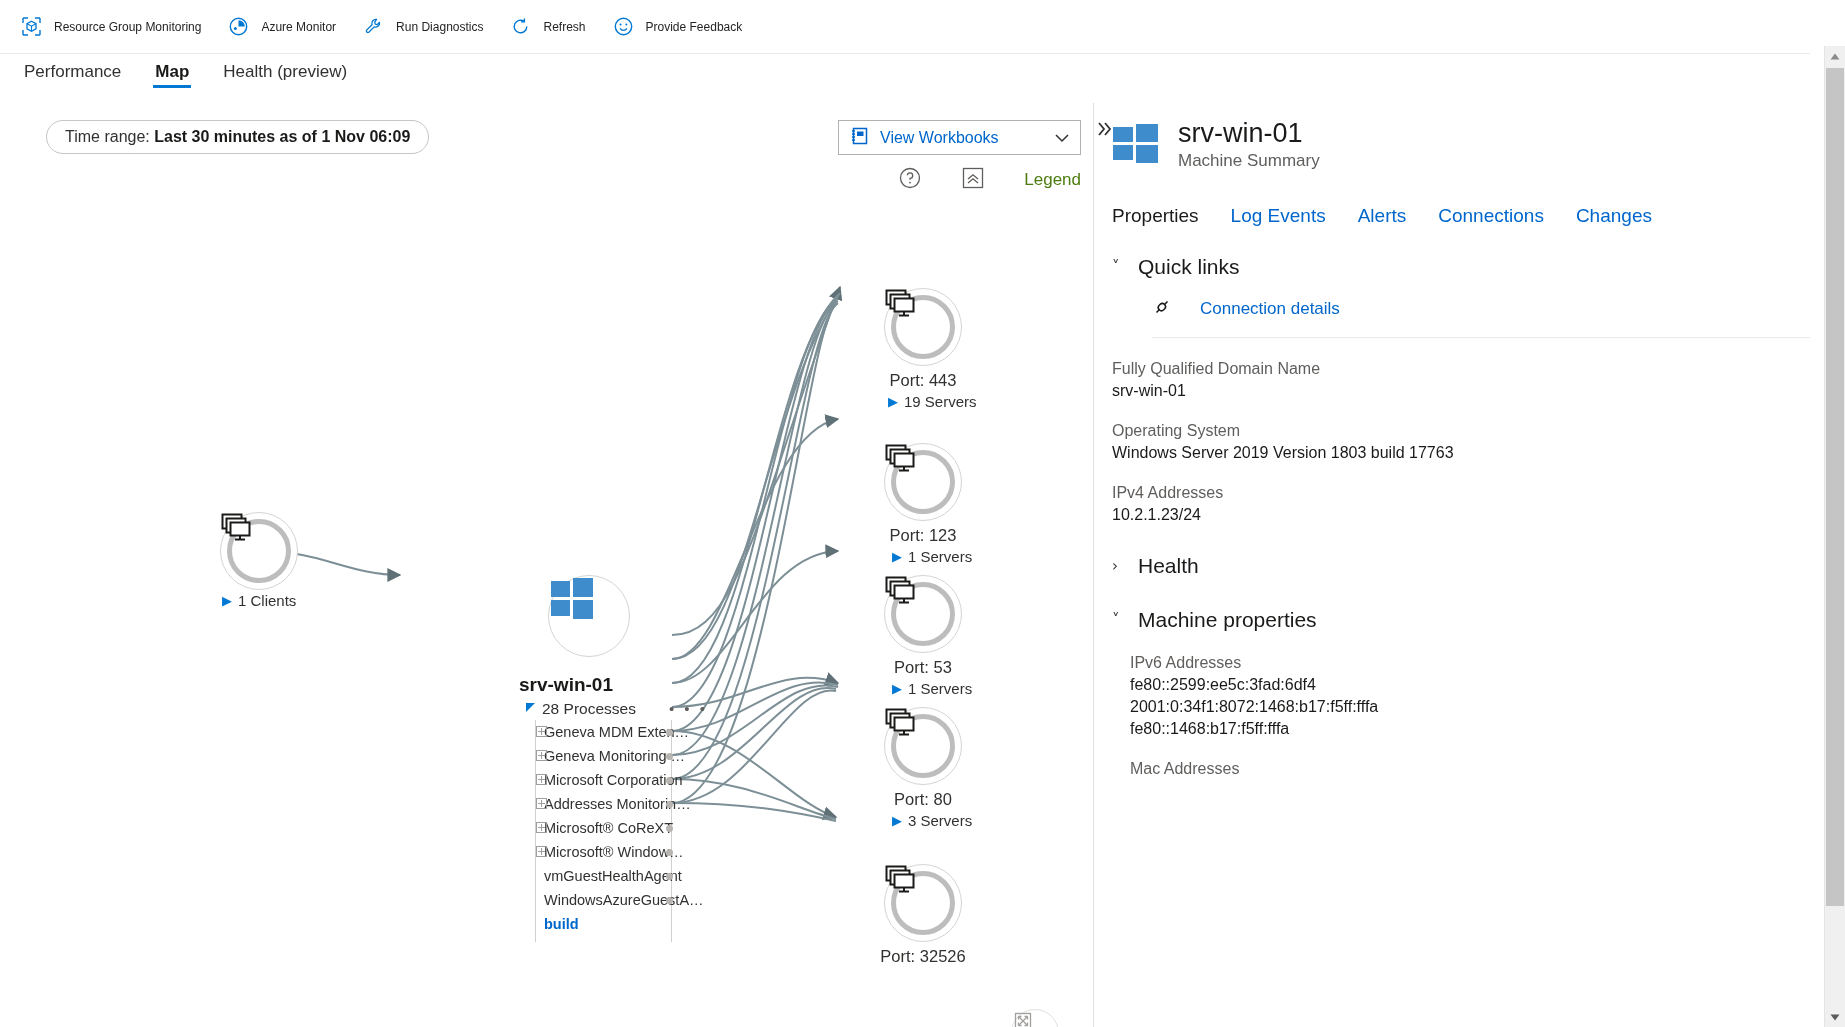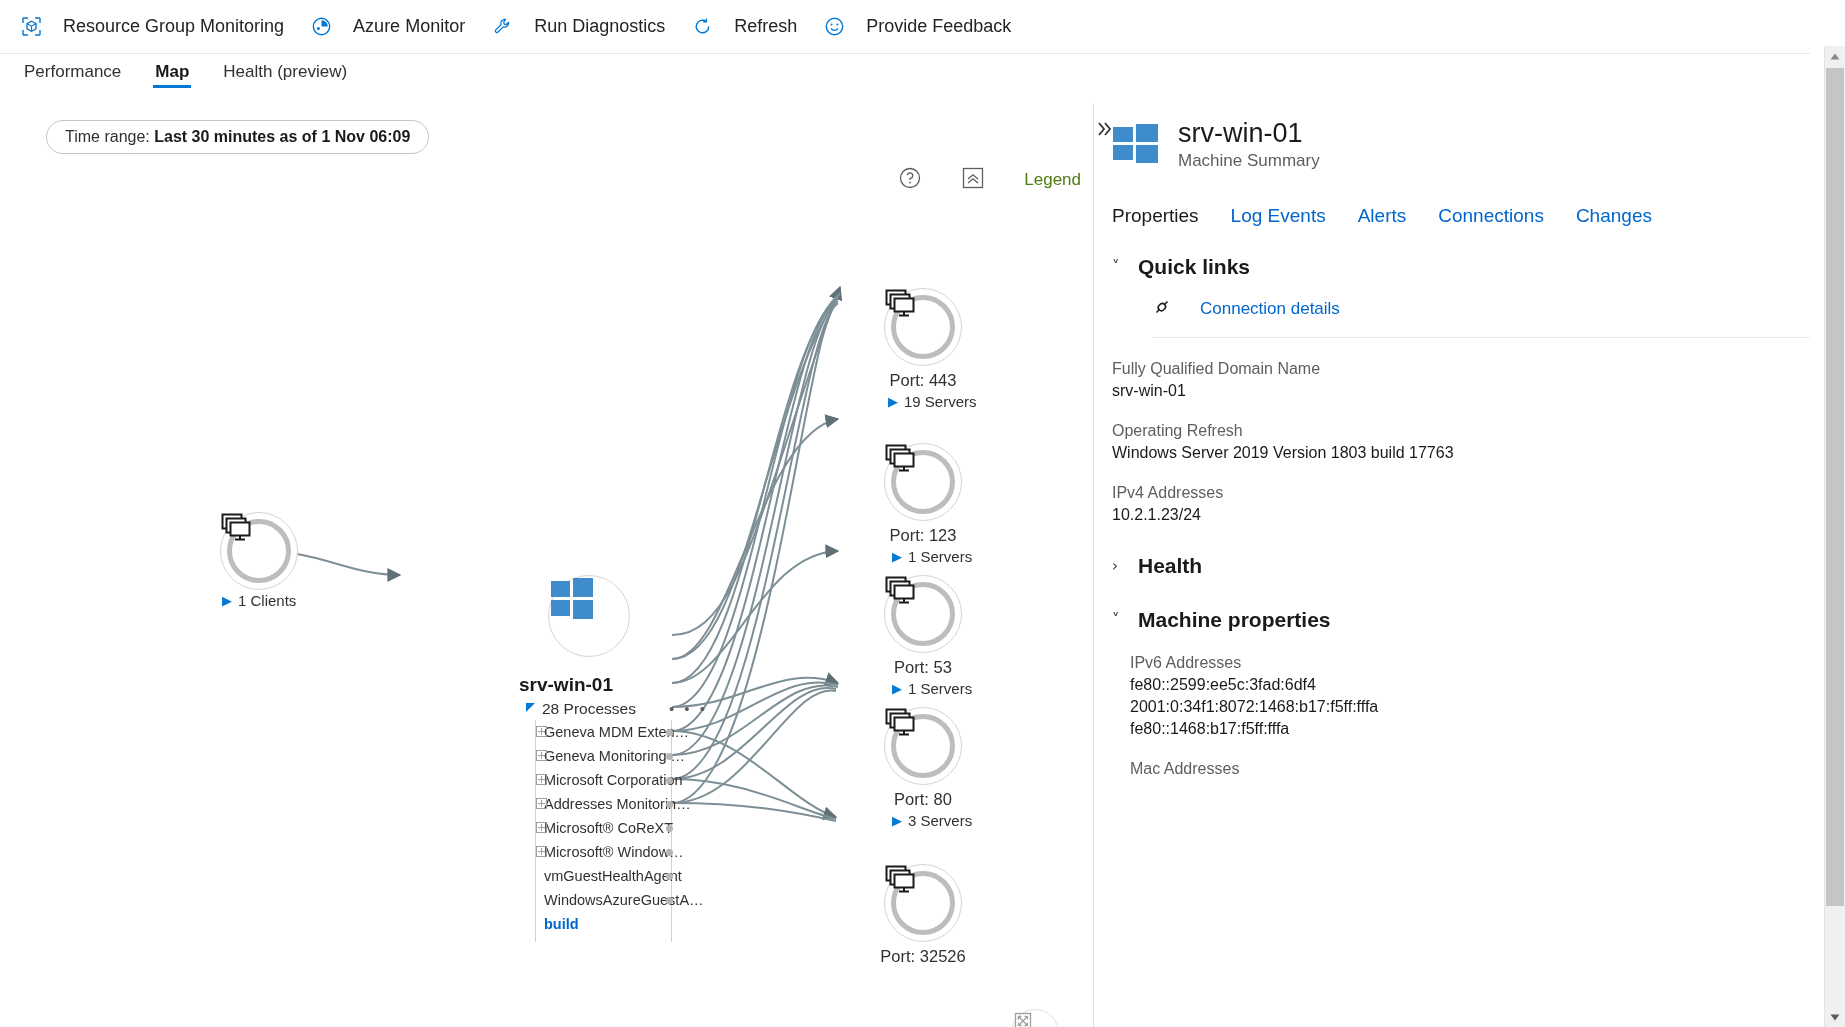--- a/index.html
+++ b/index.html
@@ -13,22 +13,22 @@
   #root { position: relative; width: 1845px; height: 1027px; }
 
   
   .cmdbar {
     position: absolute; left: 0; top: 0; width: 1810px; height: 54px;
     display: flex; align-items: center; gap: 0px;
     background: #fff; border-bottom: 1px solid #e8e8e8;
     padding-left: 22px; box-sizing: border-box;
   }
   .cmd {
-    display: flex; align-items: center; gap: 22px;
-    font-size: 18px; color: #242424; padding: 4px 14px 4px 0;
+    display: flex; align-items: center; gap: 13px;
+    font-size: 12px; color: #242424; padding: 4px 14px 4px 0;
     margin-right: 14px; cursor: pointer; white-space: nowrap;
   }
   .cmd svg { display: block; }
 
   
   .pivots {
     position: absolute; left: 22px; top: 56px; height: 46px;
     display: flex; align-items: flex-start; gap: 30px;
   }
   .pivot {
@@ -187,21 +187,21 @@
   .det-tab { font-size: 19px; color: #0066cc; cursor: pointer; white-space: nowrap; }
   .det-tab.sel { color: #1b1a19; }
 
   .sec-head {
     display: flex; align-items: center; gap: 14px; margin-top: 28px; cursor: pointer;
   }
   .sec-head .chev {
     font-size: 15px; color: #323130; width: 12px;
     font-family: "DejaVu Sans", sans-serif;
   }
-  .sec-head .sec-title { font-size: 21px; font-weight: bold; color: #1b1a19; }
+  .sec-head .sec-title { font-size: 21px; font-weight: normal; color: #1b1a19; }
 
   .quicklink {
     display: flex; align-items: center; gap: 28px;
     margin: 18px 0 0 40px; cursor: pointer;
   }
   .quicklink .ql-label { font-size: 17px; color: #0066cc; }
   .hr { height: 1px; background: #edebe9; margin: 16px 0 0 40px; }
 
   .fld { margin-top: 22px; }
   .fld-label { font-size: 16px; color: #605e5c; }
@@ -289,20 +289,35 @@
     <div class="pivot sel">Map</div>
     <div class="pivot">Health (preview)</div>
   </div>
 
   <div class="mappane">
 
     <div class="timerange">
       <span>Time range: </span><b>Last 30 minutes as of 1 Nov 06:09</b>
     </div>
 
+    <div class="workbooks">
+      <span>
+        <svg width="20" height="20" viewBox="0 0 20 20">
+          <rect x="3.5" y="2.5" width="13" height="15" stroke="#0066cc" stroke-width="1.5" fill="none"></rect>
+          <rect x="7" y="5.5" width="6.5" height="4.5" fill="#0066cc"></rect>
+          <path d="M2 5h3M2 8h3M2 11h3M2 14h3" stroke="#0066cc" stroke-width="1.5"></path>
+        </svg>
+      </span>
+      <span class="wb-label">View Workbooks</span>
+      <span>
+        <svg width="14" height="9" viewBox="0 0 14 9">
+            <path d="M1 1l6 6 6-6" stroke="#323130" stroke-width="1.5" fill="none"></path>
+          </svg>
+      </span>
+    </div>
 
     <div class="maptools">
       <span>
         <svg width="24" height="24" viewBox="0 0 24 24">
           <circle cx="12" cy="12" r="9.5" stroke="#605e5c" stroke-width="1.3" fill="none"></circle>
           <path d="M9.3 9.3a2.7 2.7 0 1 1 2.7 3v1.4" stroke="#605e5c" stroke-width="1.3" fill="none"></path>
           <circle cx="12" cy="16.6" r="0.95" fill="#605e5c"></circle>
         </svg>
       </span>
       <span>
@@ -578,21 +593,21 @@
     </div>
 
     <div class="hr"></div>
 
     <div class="fld">
       <div class="fld-label">Fully Qualified Domain Name</div>
       <div class="fld-value">srv-win-01</div>
     </div>
 
     <div class="fld">
-      <div class="fld-label">Operating Refresh</div>
+      <div class="fld-label">Operating System</div>
       <div class="fld-value">Windows Server 2019 Version 1803 build 17763</div>
     </div>
 
     <div class="fld">
       <div class="fld-label">IPv4 Addresses</div>
       <div class="fld-value">10.2.1.23/24</div>
     </div>
 
     <div class="sec-head" style="margin-top:30px;">
       <span class="chev">›</span>

